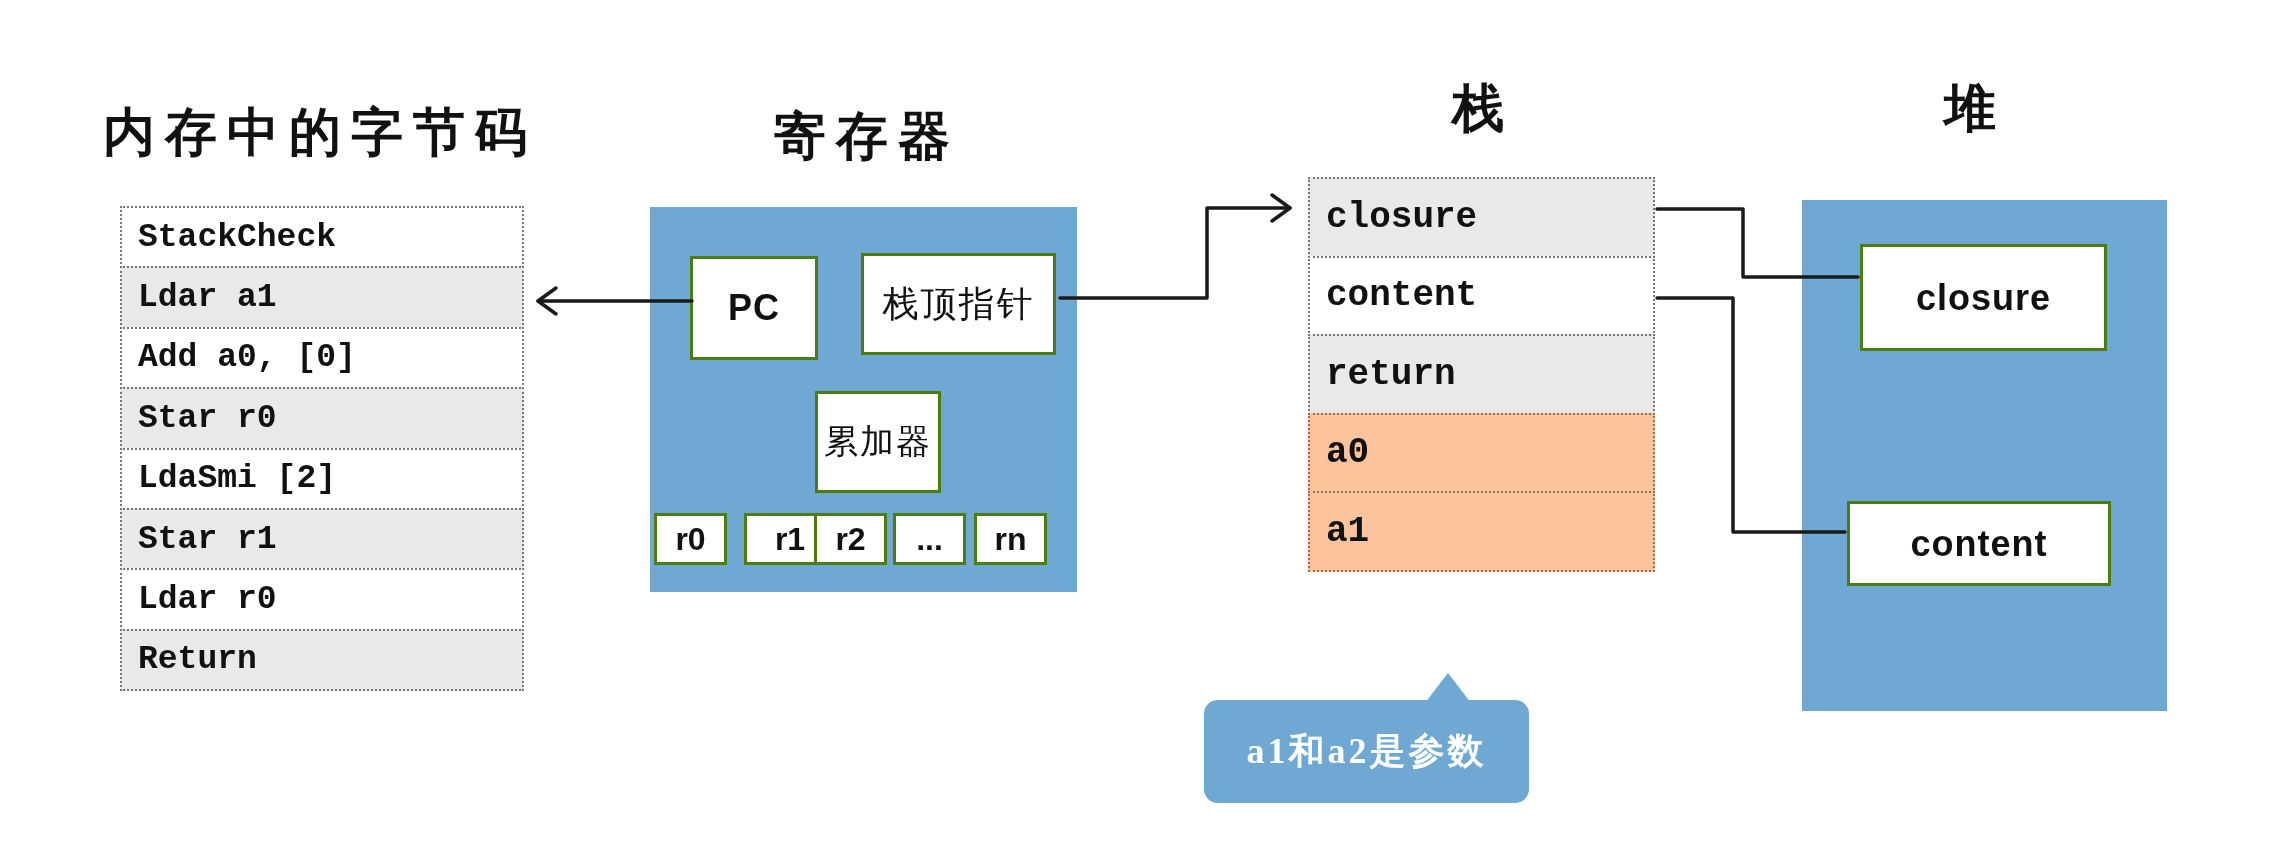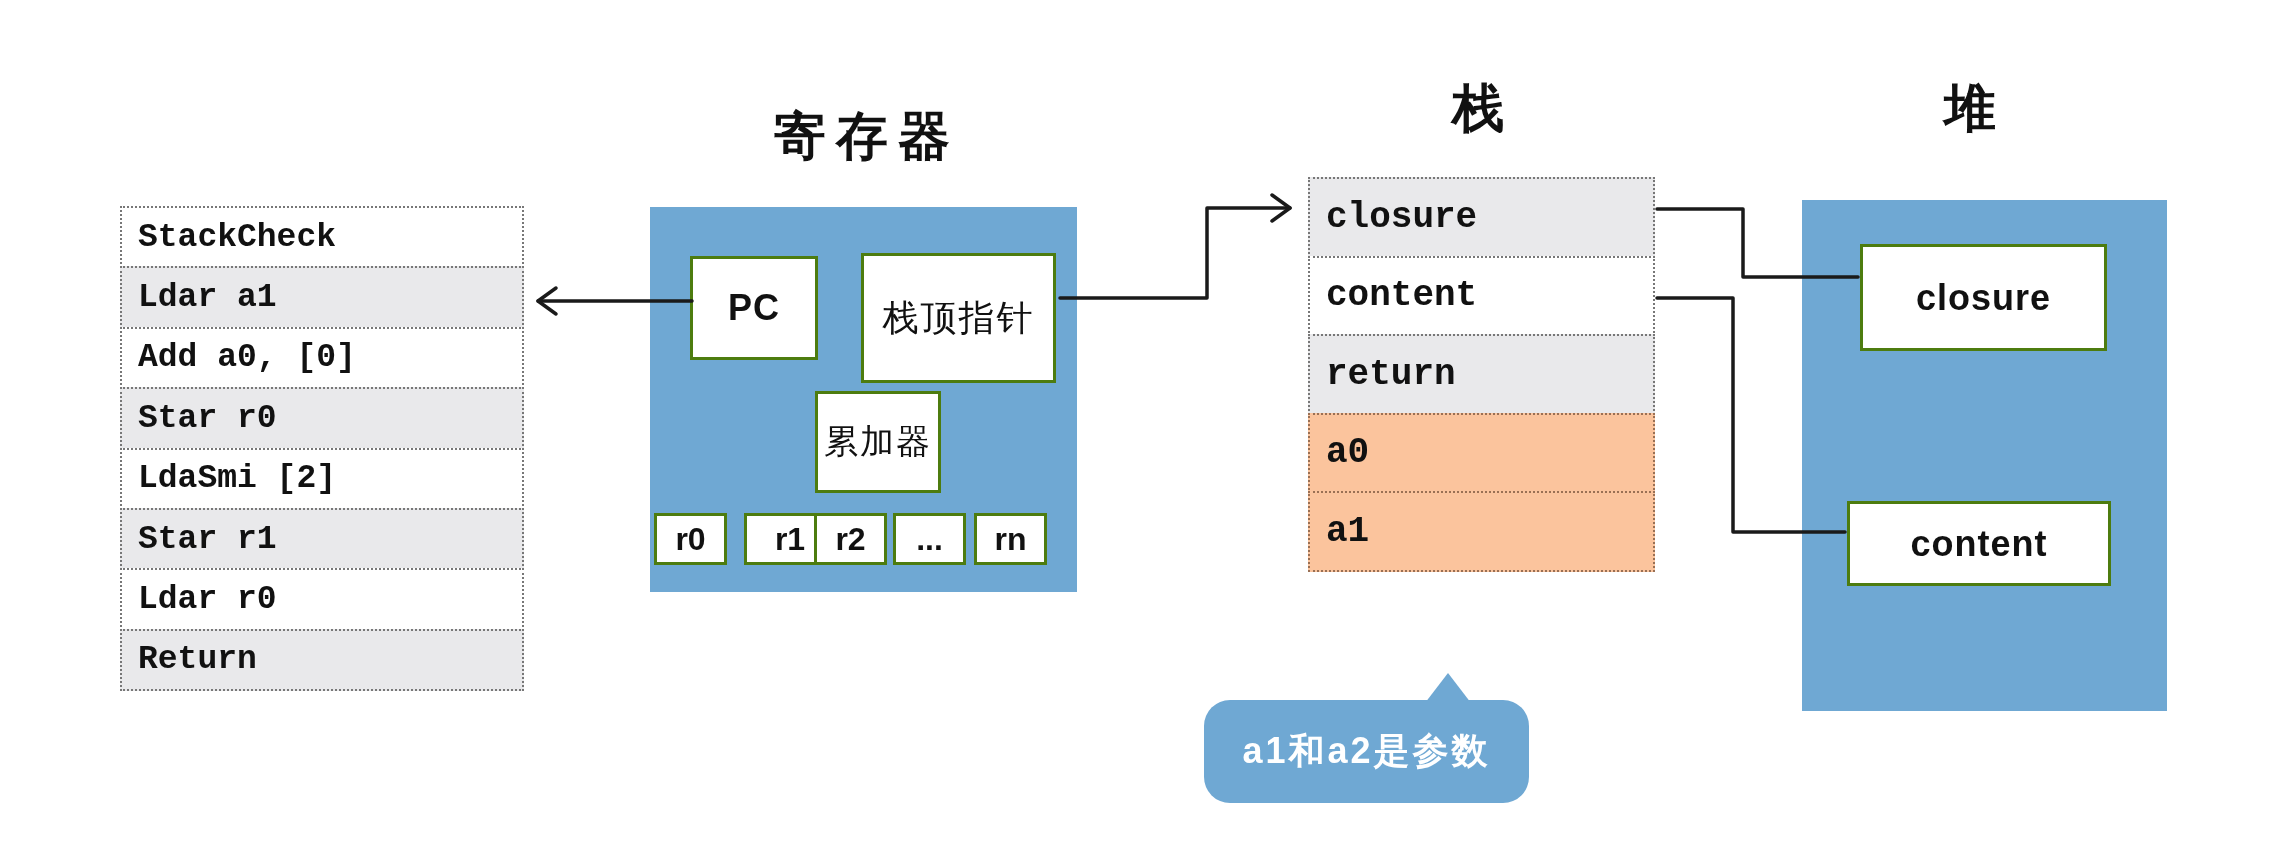--- a/index.html
+++ b/index.html
@@ -38,55 +38,56 @@
   .bluebox{background:var(--blue);}
   .whitebox{
     background:#fff;border:3px solid #4d7c0f;box-sizing:border-box;
     display:flex;align-items:center;justify-content:center;
   }
   .comic{font-weight:700;font-size:36px;letter-spacing:1px;}
   .serifcn{font-family:"Liberation Serif","DejaVu Serif",serif;font-size:36px;letter-spacing:2px;}
   .rlabel{font-weight:700;font-size:32px;}
   
   .callout{
-    background:var(--blue);border-radius:26px;
+    background:var(--blue);border-radius:14px;
     display:flex;align-items:center;justify-content:center;
-    color:#fff;font-weight:700;font-size:36px;letter-spacing:3px;
+    color:#fff;font-weight:700;font-size:36px;letter-spacing:3px;font-family:Liberation Serif, serif;
   }
   .callout-tip{
     width:0;height:0;
     border-left:23px solid transparent;border-right:23px solid transparent;
     border-bottom:30px solid var(--blue);
   }
   svg.overlay{position:absolute;left:0;top:0;pointer-events:none;}
   svg.overlay *{stroke:var(--ink);stroke-width:3.5;fill:none;stroke-linecap:round;stroke-linejoin:round;}
 </style>
 </head>
 <body>
 
 <div class="canvas">
 
+  <div class="abs title" style="left:103px;top:98px;">内存中的字节码</div>
   <div class="abs title center" style="left:717px;top:102px;width:300px;">寄存器</div>
   <div class="abs title center" style="left:1433px;top:74px;width:100px;">栈</div>
   <div class="abs title center" style="left:1925px;top:74px;width:100px;">堆</div>
 
   <div class="rowlist" style="left:120px;top:206px;">
     <div class="row bc-row">StackCheck</div>
     <div class="row bc-row gray">Ldar a1</div>
     <div class="row bc-row">Add a0, [0]</div>
     <div class="row bc-row gray">Star r0</div>
     <div class="row bc-row">LdaSmi [2]</div>
     <div class="row bc-row gray">Star r1</div>
     <div class="row bc-row">Ldar r0</div>
     <div class="row bc-row gray">Return</div>
   </div>
 
   <div class="abs bluebox" style="left:650px;top:207px;width:427px;height:385px;">
     <div class="abs whitebox comic" style="left:40px;top:49px;width:128px;height:104px;">PC</div>
-    <div class="abs whitebox serifcn" style="left:211px;top:46px;width:195px;height:130px;">栈顶指针</div>
+    <div class="abs whitebox serifcn" style="left:211px;top:46px;width:195px;height:102px;">栈顶指针</div>
     <div class="abs whitebox serifcn" style="left:129px;top:184px;width:126px;height:102px;font-size:34px;margin-left:36px;">累加器</div>
     <div class="abs whitebox rlabel" style="left:4px;top:306px;width:73px;height:52px;">r0</div>
     <div class="abs whitebox rlabel" style="left:94px;top:306px;width:92px;height:52px;">r1</div>
     <div class="abs whitebox rlabel" style="left:164px;top:306px;width:73px;height:52px;">r2</div>
     <div class="abs whitebox rlabel" style="left:243px;top:306px;width:73px;height:52px;">...</div>
     <div class="abs whitebox rlabel" style="left:324px;top:306px;width:73px;height:52px;">rn</div>
   </div>
 
   <div class="rowlist" style="left:1308px;top:177px;">
     <div class="row st-row gray">closure</div>

